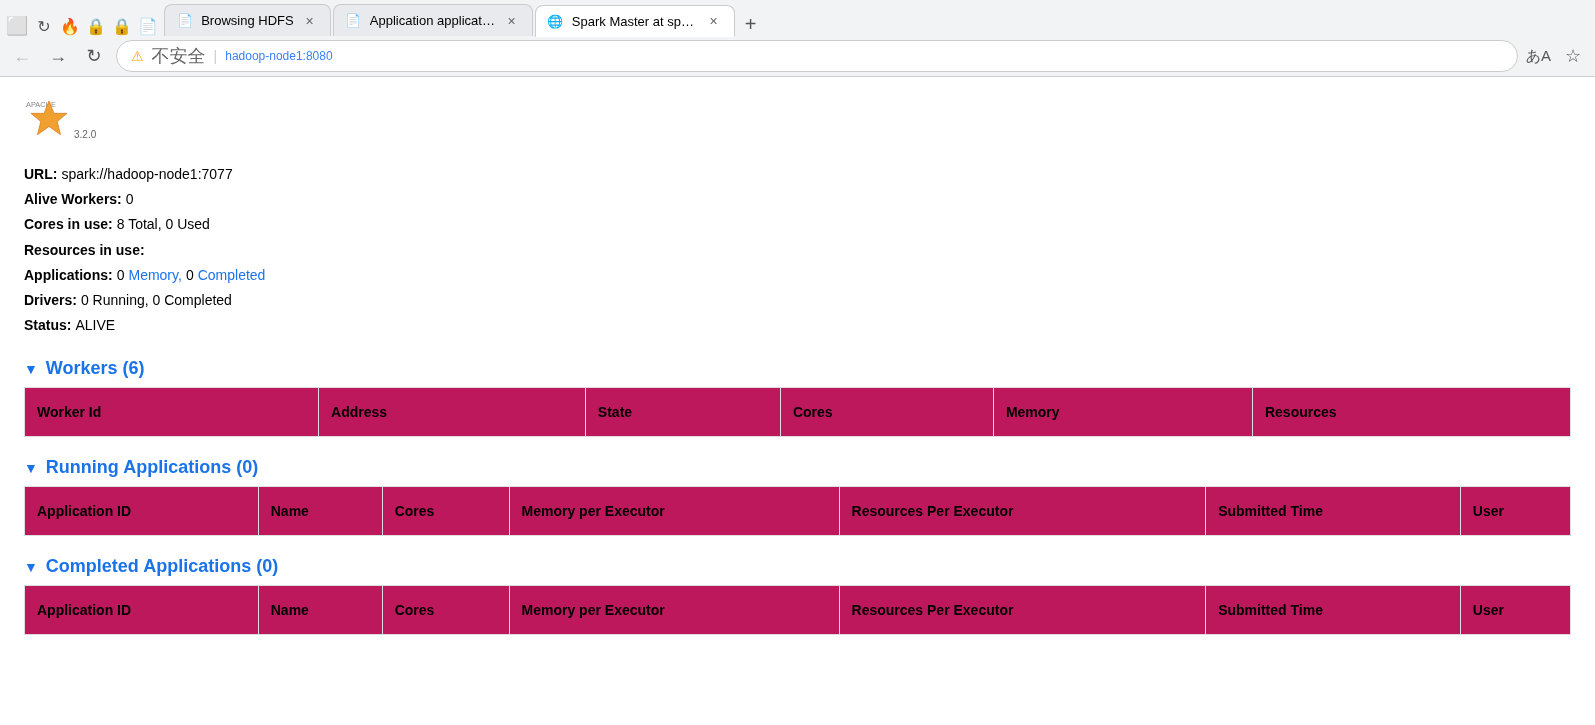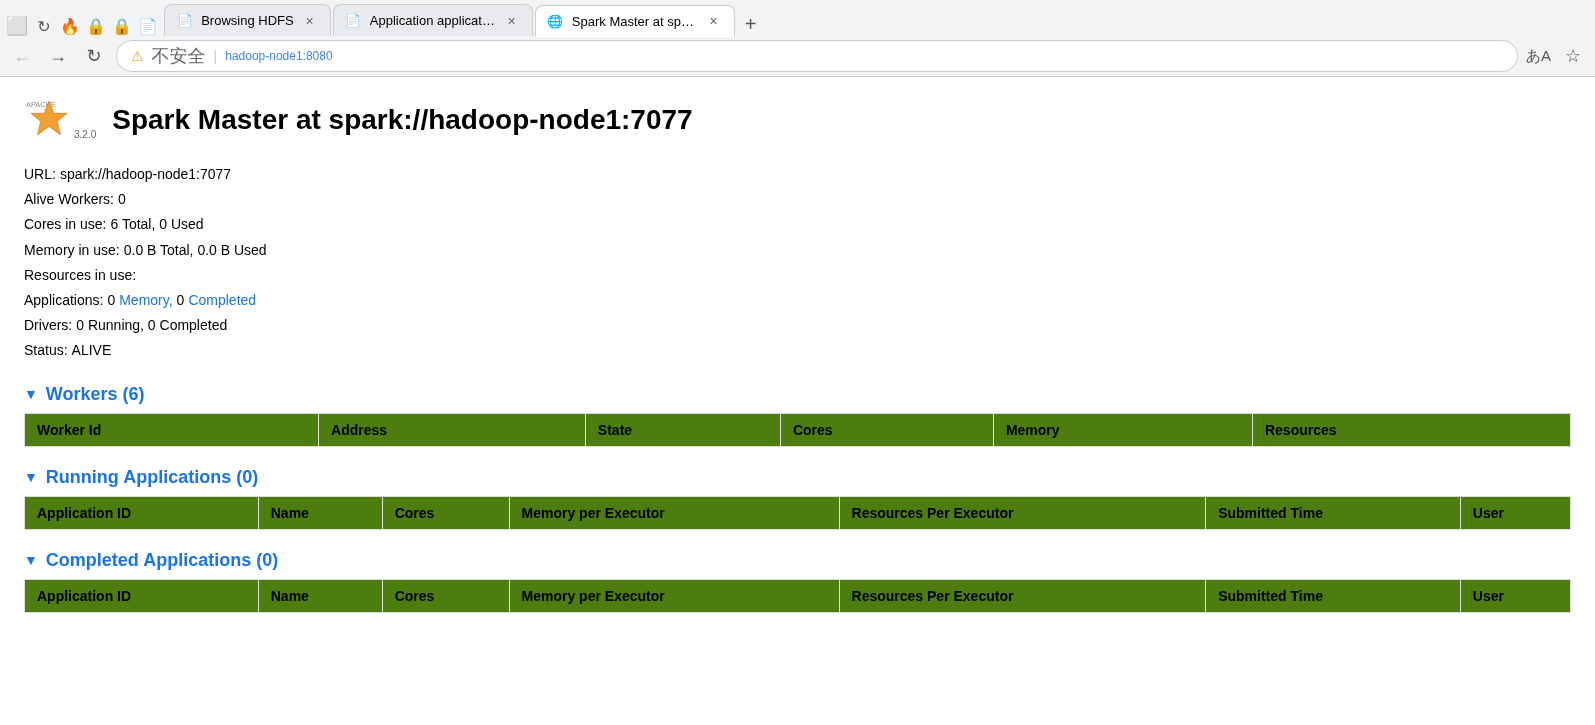--- a/index.html
+++ b/index.html
@@ -28,31 +28,31 @@
 
     
     .page-content { padding: 20px 24px; }
     .spark-header { display: flex; align-items: center; gap: 16px; margin-bottom: 20px; }
     .spark-logo { display: flex; align-items: center; gap: 4px; }
     .spark-version { font-size: 12px; color: #666; }
     .spark-title { font-size: 28px; font-weight: bold; color: #000; }
 
     .info-section { margin-bottom: 20px; line-height: 1.8; }
     .info-row { display: flex; gap: 4px; align-items: center; }
-    .info-label { font-weight: normal; }
+    .info-label { font-weight: bold; }
     .info-value { }
     .link-blue { color: #1a73e8; text-decoration: none; }
 
     
     .section-header { display: flex; align-items: center; gap: 8px; color: #1a73e8; font-size: 18px; font-weight: bold; margin: 20px 0 8px 0; cursor: pointer; }
     .section-arrow { font-size: 14px; }
 
     
     .data-table { width: 100%; border-collapse: collapse; border: 1px solid #ddd; }
-    .data-table th { background: #4d7c0f; border: 1px solid #ddd; padding: 8px 12px; text-align: left; font-weight: bold; font-size: 14px; }
+    .data-table th { background: #be185d; border: 1px solid #ddd; padding: 16px 12px; text-align: left; font-weight: bold; font-size: 14px; }
 
     
     .star-svg { width: 50px; height: 45px; }
   </style>
 </head>
 <body>
 
 <div class="browser-chrome">
 
   <div class="tab-bar">
@@ -108,39 +108,34 @@
   <div class="spark-header">
     <div class="spark-logo">
 
       <svg class="star-svg" viewBox="0 0 60 55" xmlns="http://www.w3.org/2000/svg">
         <text x="2" y="12" font-size="9" fill="#888" font-family="Arial">APACHE</text>
 
         <polygon points="30,5 36,20 52,20 40,30 44,46 30,36 16,46 20,30 8,20 24,20" fill="#F0A030" stroke="#E08020" stroke-width="1"></polygon>
       </svg>
       <span class="spark-version" style="font-size:10px; color:#666; margin-top:30px; margin-left:-4px;">3.2.0</span>
     </div>
-    <h1 class="spark-title">Spark Master at spark://hadoop-node1:7077</h1>
   </div>
 
   <div class="info-section">
     <div class="info-row">
       <span class="info-label">URL:</span>
       <span class="info-value">spark://hadoop-node1:7077</span>
     </div>
     <div class="info-row">
       <span class="info-label">Alive Workers:</span>
       <span class="info-value">0</span>
     </div>
     <div class="info-row">
       <span class="info-label">Cores in use:</span>
-      <span class="info-value">6 Total, 0 Used</span>
-    </div>
-    <div class="info-row">
-      <span class="info-label">Memory in use:</span>
-      <span class="info-value">0.0 B Total, 0.0 B Used</span>
+      <span class="info-value">8 Total, 0 Used</span>
     </div>
     <div class="info-row">
       <span class="info-label">Resources in use:</span>
     </div>
     <div class="info-row">
       <span class="info-label">Applications:</span>
       <span class="info-value">0</span>
       <a class="link-blue">Memory,</a>
       <span>0</span>
       <a class="link-blue">Completed</a>

